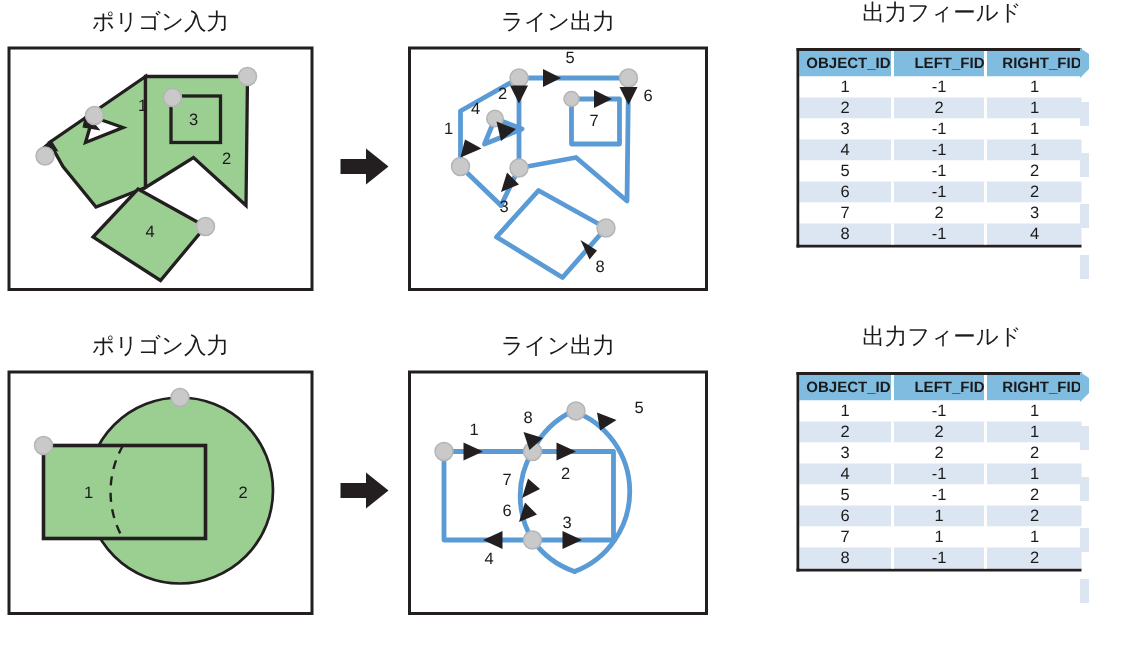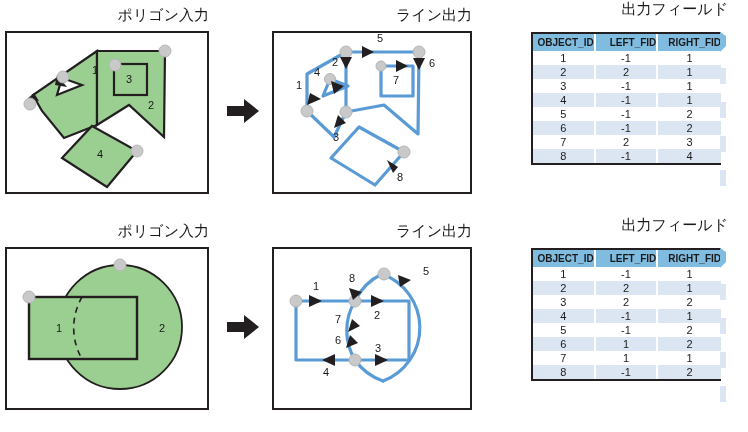--- a/index.html
+++ b/index.html
@@ -19,21 +19,21 @@
     position: absolute;
     left: 0;
     width: 748px;
     height: 216px;
   }
   .row-top { top: 0; }
   .row-bottom { top: 216px; }
 
   .panel-title {
     position: absolute;
-    text-align: right;
+    text-align: center;
     font-size: 15px;
     line-height: 18px;
     color: #1a1a1a;
     white-space: nowrap;
     letter-spacing: 0px;
   }
   .title-left   { left: 5px;   width: 204px; top: 6px; }
   .title-mid    { left: 272px; width: 200px; top: 6px; }
   .title-right  { left: 528px; width: 200px; top: 0; }
 

